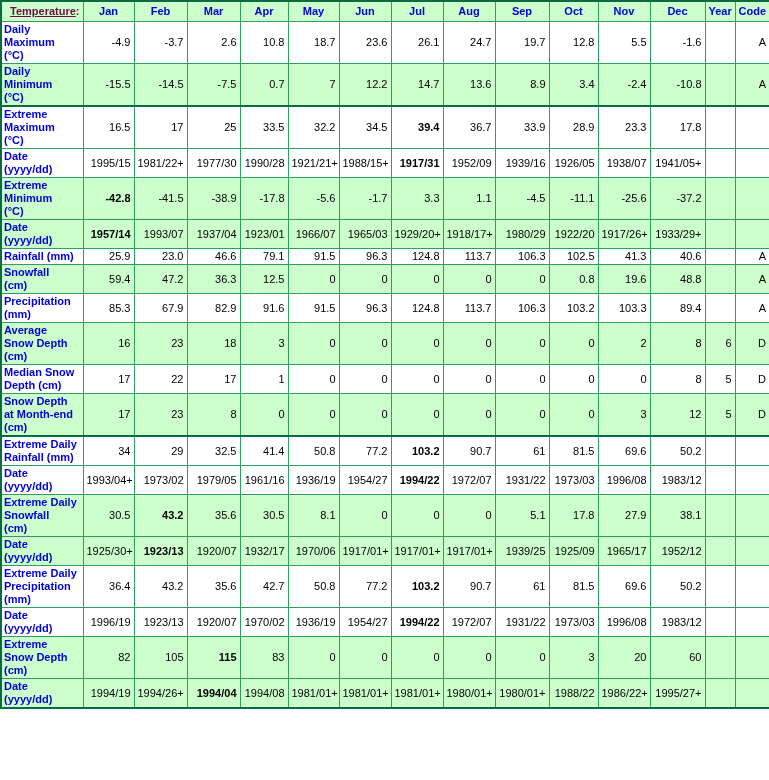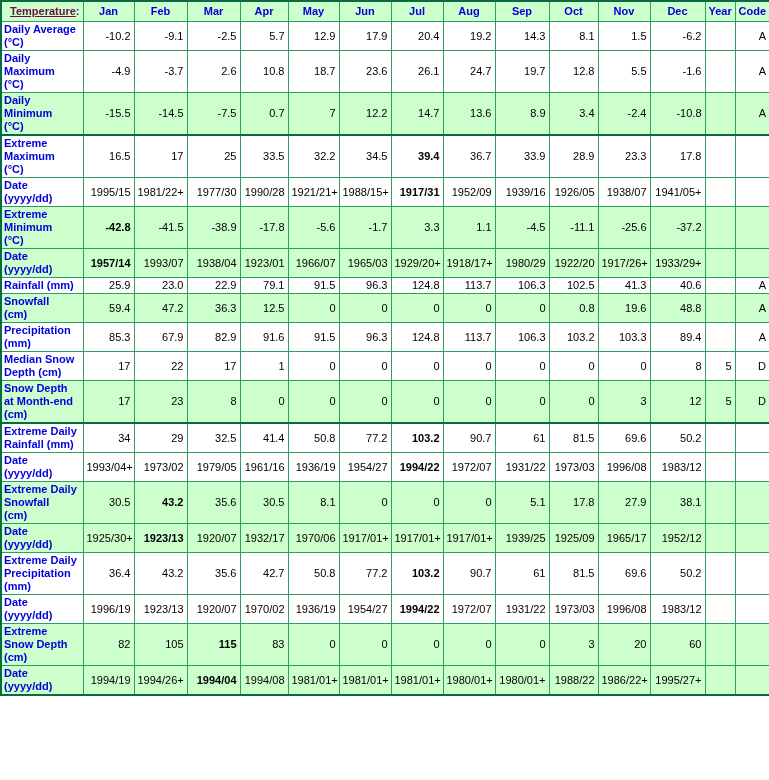--- a/index.html
+++ b/index.html
@@ -79,38 +79,20 @@
         <th class="month">Jul</th>
         <th class="month">Aug</th>
         <th class="month">Sep</th>
         <th class="month">Oct</th>
         <th class="month">Nov</th>
         <th class="month">Dec</th>
         <th class="yearcode">Year</th>
         <th class="yearcode">Code</th>
       </tr>
       <tr class="white">
-        <td class="label">Daily Average
-(°C)</td>
-        <td class="val">-10.2</td>
-        <td class="val">-9.1</td>
-        <td class="val">-2.5</td>
-        <td class="val">5.7</td>
-        <td class="val">12.9</td>
-        <td class="val">17.9</td>
-        <td class="val">20.4</td>
-        <td class="val">19.2</td>
-        <td class="val">14.3</td>
-        <td class="val">8.1</td>
-        <td class="val">1.5</td>
-        <td class="val">-6.2</td>
-        <td class="val"></td>
-        <td class="val">A</td>
-      </tr>
-      <tr class="white">
         <td class="label">Daily
 Maximum
 (°C)</td>
         <td class="val">-4.9</td>
         <td class="val">-3.7</td>
         <td class="val">2.6</td>
         <td class="val">10.8</td>
         <td class="val">18.7</td>
         <td class="val">23.6</td>
         <td class="val">26.1</td>
@@ -195,38 +177,38 @@
         <td class="val">-25.6</td>
         <td class="val">-37.2</td>
         <td class="val"></td>
         <td class="val"></td>
       </tr>
       <tr class="green">
         <td class="label">Date
 (yyyy/dd)</td>
         <td class="val bold">1957/14</td>
         <td class="val">1993/07</td>
-        <td class="val">1938/04</td>
+        <td class="val">1937/04</td>
         <td class="val">1923/01</td>
         <td class="val">1966/07</td>
         <td class="val">1965/03</td>
         <td class="val">1929/20+</td>
         <td class="val">1918/17+</td>
         <td class="val">1980/29</td>
         <td class="val">1922/20</td>
         <td class="val">1917/26+</td>
         <td class="val">1933/29+</td>
         <td class="val"></td>
         <td class="val"></td>
       </tr>
       <tr class="white">
         <td class="label">Rainfall (mm)</td>
         <td class="val">25.9</td>
         <td class="val">23.0</td>
-        <td class="val">22.9</td>
+        <td class="val">46.6</td>
         <td class="val">79.1</td>
         <td class="val">91.5</td>
         <td class="val">96.3</td>
         <td class="val">124.8</td>
         <td class="val">113.7</td>
         <td class="val">106.3</td>
         <td class="val">102.5</td>
         <td class="val">41.3</td>
         <td class="val">40.6</td>
         <td class="val"></td>
@@ -260,20 +242,39 @@
         <td class="val">91.5</td>
         <td class="val">96.3</td>
         <td class="val">124.8</td>
         <td class="val">113.7</td>
         <td class="val">106.3</td>
         <td class="val">103.2</td>
         <td class="val">103.3</td>
         <td class="val">89.4</td>
         <td class="val"></td>
         <td class="val">A</td>
+      </tr>
+      <tr class="green">
+        <td class="label">Average
+Snow Depth
+(cm)</td>
+        <td class="val">16</td>
+        <td class="val">23</td>
+        <td class="val">18</td>
+        <td class="val">3</td>
+        <td class="val">0</td>
+        <td class="val">0</td>
+        <td class="val">0</td>
+        <td class="val">0</td>
+        <td class="val">0</td>
+        <td class="val">0</td>
+        <td class="val">2</td>
+        <td class="val">8</td>
+        <td class="val">6</td>
+        <td class="val">D</td>
       </tr>
       <tr class="white">
         <td class="label">Median Snow
 Depth (cm)</td>
         <td class="val">17</td>
         <td class="val">22</td>
         <td class="val">17</td>
         <td class="val">1</td>
         <td class="val">0</td>
         <td class="val">0</td>

